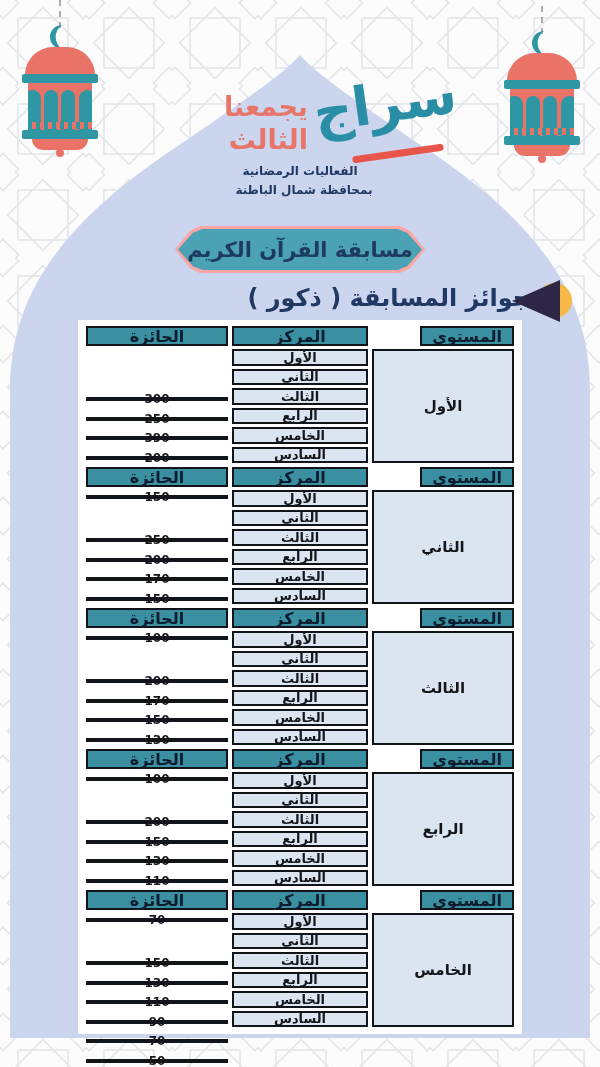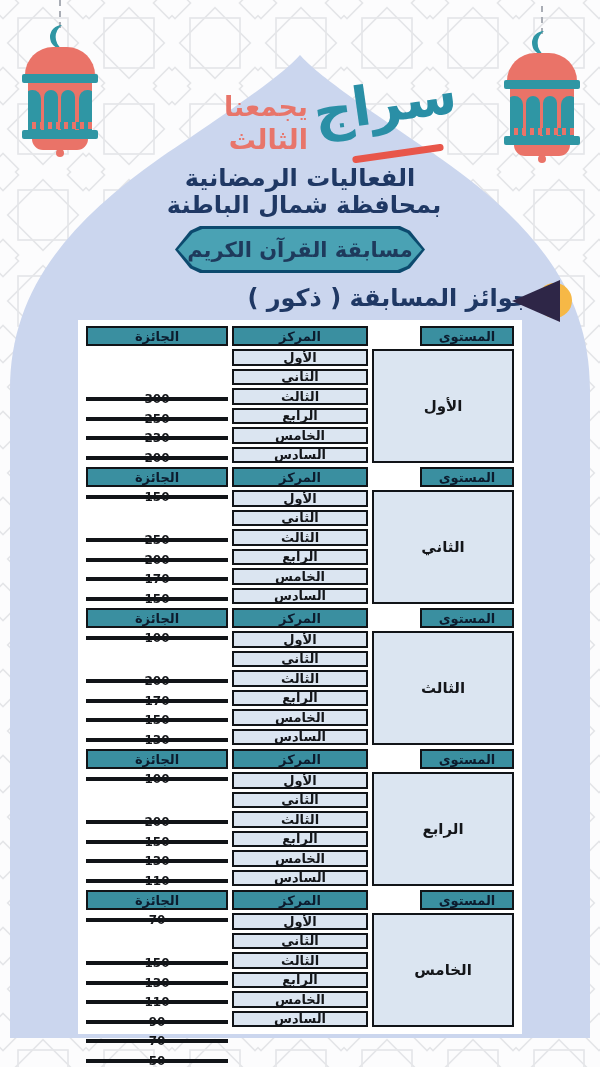--- a/index.html
+++ b/index.html
@@ -31,48 +31,48 @@
 
   
   .logo-main { position:absolute; left:300px; top:72px; width:170px; text-align:center; z-index:3;
      color:#2a8fa6; font-size:54px; font-weight:bold; transform:rotate(-8deg); direction:rtl; }
   .logo-underline { position:absolute; left:352px; top:150px; width:92px; height:7px; background:#e8564a;
      border-radius:4px; transform:rotate(-8deg); z-index:3; }
   .logo-tagline { position:absolute; left:158px; top:90px; width:150px; z-index:3; text-align:right;
      color:#e8756a; font-weight:bold; font-size:27px; line-height:33px; direction:rtl; }
 
   .subtitle { position:absolute; left:0; width:600px; text-align:center; color:#1f3864;
-     font-weight:bold; font-size:24px; direction:rtl; z-index:3; }
+     font-weight:bold; font-size:12px; direction:rtl; z-index:3; }
   .subtitle.s1 { top:164px; }
-  .subtitle.s2 { top:191px;padding-left:8px; }
+  .subtitle.s2 { top:183px;padding-left:8px; }
 
   
   .badge { position:absolute; left:175px; top:226px; width:250px; height:47px; z-index:3;
-     background:#0c4a6e;
+     background:#fca5a5;
      clip-path:polygon(0% 50%, 6% 10%, 10% 0%, 90% 0%, 94% 10%, 100% 50%, 94% 90%, 90% 100%, 10% 100%, 6% 90%);text-decoration:underline; }
   .badge-inner { position:absolute; left:3px; top:3px; right:3px; bottom:3px; background:#4aa2b4;
      clip-path:polygon(0% 50%, 6% 10%, 10% 0%, 90% 0%, 94% 10%, 100% 50%, 94% 90%, 90% 100%, 10% 100%, 6% 90%);
      display:flex; align-items:center; justify-content:center;
      color:#1e3a5c; font-weight:bold; font-size:21px; direction:rtl; }
 
   
   .section-title { position:absolute; right:70px; top:284px; z-index:3; color:#1f3864;
      font-weight:bold; font-size:24px; direction:rtl; white-space:nowrap; }
   .pointer { position:absolute; left:512px; top:280px; width:62px; height:42px; z-index:3; }
   .pointer .circle { position:absolute; left:25px; top:3px; width:35px; height:35px; background:#f6b846; border-radius:50%; }
   .pointer .tri { position:absolute; left:0; top:0; width:0; height:0;
      border-top:21px solid transparent; border-bottom:21px solid transparent; border-right:48px solid #2e2647; }
 
   
   .table-panel { position:absolute; left:78px; top:320px; width:444px; height:714px; background:#ffffff; z-index:2; }
   .prize-table { position:absolute; left:86px; top:326px; width:428px; z-index:3; }
   .tblock { display:grid; grid-template-columns:142px 136px 142px;
      grid-template-rows:20px repeat(6,16.5px); column-gap:4px; row-gap:3px; margin-bottom:4px; direction:ltr; }
   .cell { border:2px solid #111418; display:flex; align-items:center; justify-content:center; direction:rtl; }
-  .th { background:#3a8fa0; color:#0c1c2e; font-weight:bold; font-size:13px; }
+  .th { background:#3a8fa0; color:#0c1c2e; font-weight:bold; font-size:16px; }
   .td { background:#dbe5f1; color:#14161a; font-weight:bold; }
   .td.prize { font-size:12px;margin-top:48px; }
   .td.pos { font-size:13px; }
   .c-prize, .prize { grid-column:1; }
   .c-pos, .pos { grid-column:2; }
   .c-level { grid-column:3;margin-left:48px; }
   .level-cell { grid-column:3; grid-row:2 / span 6; font-size:15px; }
 </style>
 </head>
 <body>
@@ -156,21 +156,21 @@
   <div class="prize-table" id="prize-table">
     <div class="tblock">
       <div class="cell th c-prize">الجائزة</div>
       <div class="cell th c-pos">المركز</div>
       <div class="cell th c-level">المستوى</div>
 
       <div class="cell td prize">300</div>
       <div class="cell td pos">الأول</div>
       <div class="cell td prize">250</div>
       <div class="cell td pos">الثاني</div>
-      <div class="cell td prize">230</div>
+      <div class="cell td prize">390</div>
       <div class="cell td pos">الثالث</div>
       <div class="cell td prize">200</div>
       <div class="cell td pos">الرابع</div>
       <div class="cell td prize">170</div>
       <div class="cell td pos">الخامس</div>
       <div class="cell td prize">150</div>
       <div class="cell td pos">السادس</div>
 
       <div class="cell td level-cell">الأول</div>
     </div>

